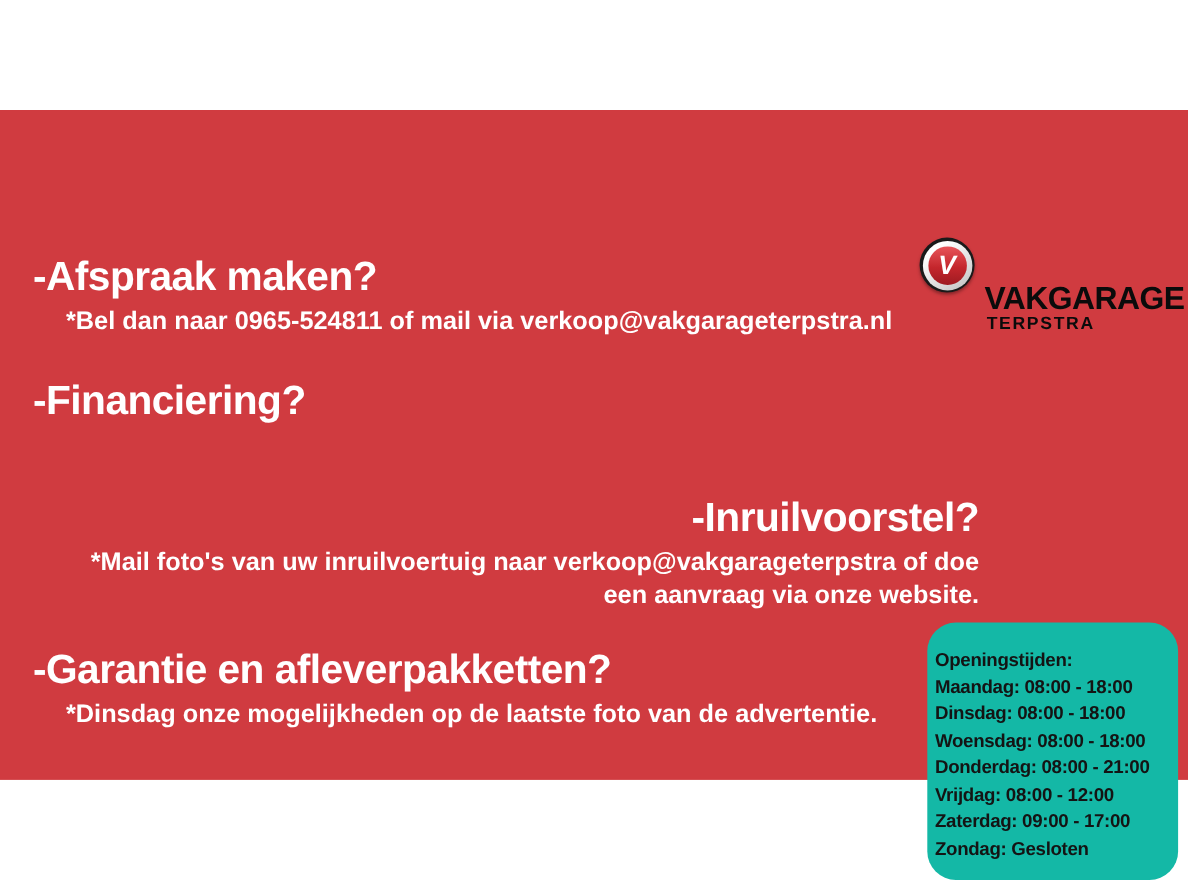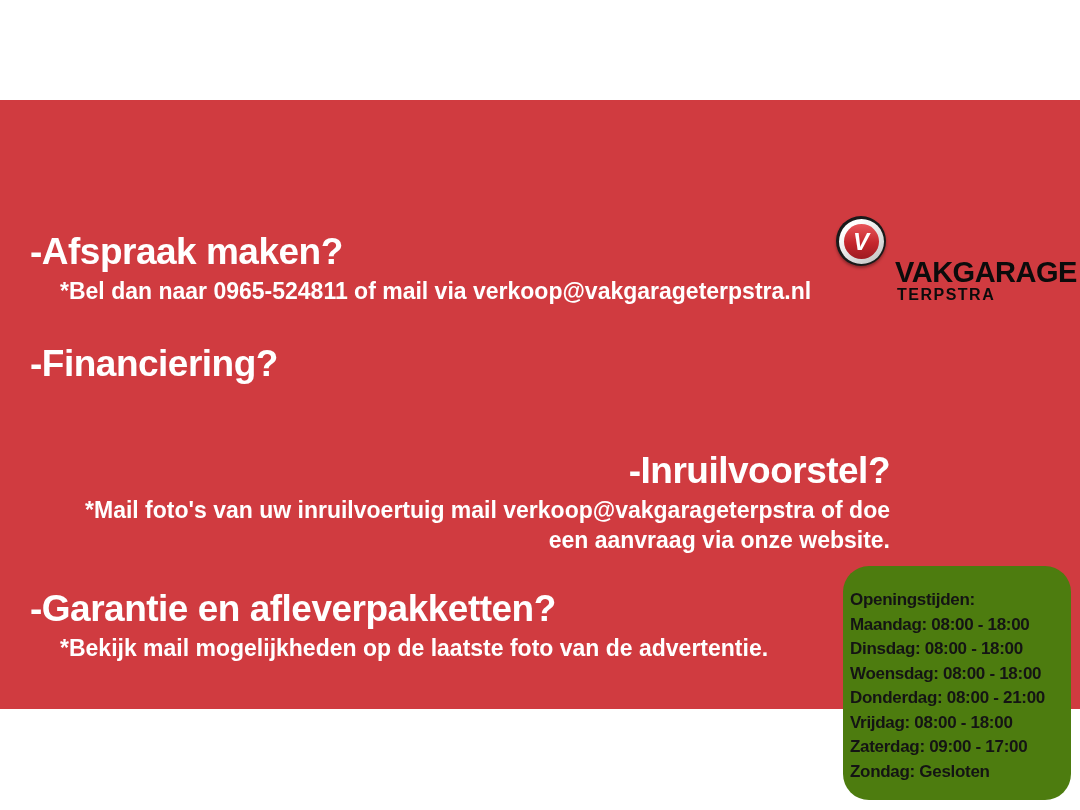--- a/index.html
+++ b/index.html
@@ -107,21 +107,21 @@
   .sec-2 { top: 350px; text-align: right; }
   .sec-3 { top: 488px; }
   .sec-4 { top: 608px; }
   
   .hours-card {
     position: absolute;
     left: 843px;
     top: 466px;
     width: 228px;
     height: 234px;
-    background: #4d7c0f;
+    background: #14b8a6;
     border-radius: 26px;
     box-sizing: border-box;
     padding: 22px 4px 0 7px;
     color: #141414;
   }
   .hours-card .row {
     font-size: 17px;
     font-weight: 700;
     line-height: 24.5px;
     letter-spacing: -0.3px;
@@ -154,44 +154,44 @@
       </div>
     </div>
 
     <div class="section sec-1">
       <h2>-Financiering?</h2>
     </div>
 
     <div class="section sec-2">
       <h2>-Inruilvoorstel?</h2>
       <div class="lines">
-        <div>*Mail foto's van uw inruilvoertuig mail verkoop@vakgarageterpstra of doe</div>
+        <div>*Mail foto's van uw inruilvoertuig naar verkoop@vakgarageterpstra of doe</div>
         <div class="cont">een aanvraag via onze website.</div>
       </div>
     </div>
 
     <div class="section sec-3">
       <h2>-Garantie en afleverpakketten?</h2>
       <div class="lines">
-        <div>*Bekijk mail mogelijkheden op de laatste foto van de advertentie.</div>
+        <div>*Dinsdag onze mogelijkheden op de laatste foto van de advertentie.</div>
       </div>
     </div>
 
     <div class="section sec-4">
       <h2>-Bezoekadres?</h2>
       <div class="lines">
         <div>*De Hemmen 17, 9206AS, Drachten (Friesland)</div>
       </div>
     </div>
 
     <div class="hours-card">
       <div class="row">Openingstijden:</div>
       <div class="row">Maandag: 08:00 - 18:00</div>
       <div class="row">Dinsdag: 08:00 - 18:00</div>
       <div class="row">Woensdag: 08:00 - 18:00</div>
       <div class="row">Donderdag: 08:00 - 21:00</div>
-      <div class="row">Vrijdag: 08:00 - 18:00</div>
+      <div class="row">Vrijdag: 08:00 - 12:00</div>
       <div class="row">Zaterdag: 09:00 - 17:00</div>
       <div class="row">Zondag: Gesloten</div>
     </div>
 
   </div>
 </div>
 
 </body></html>

